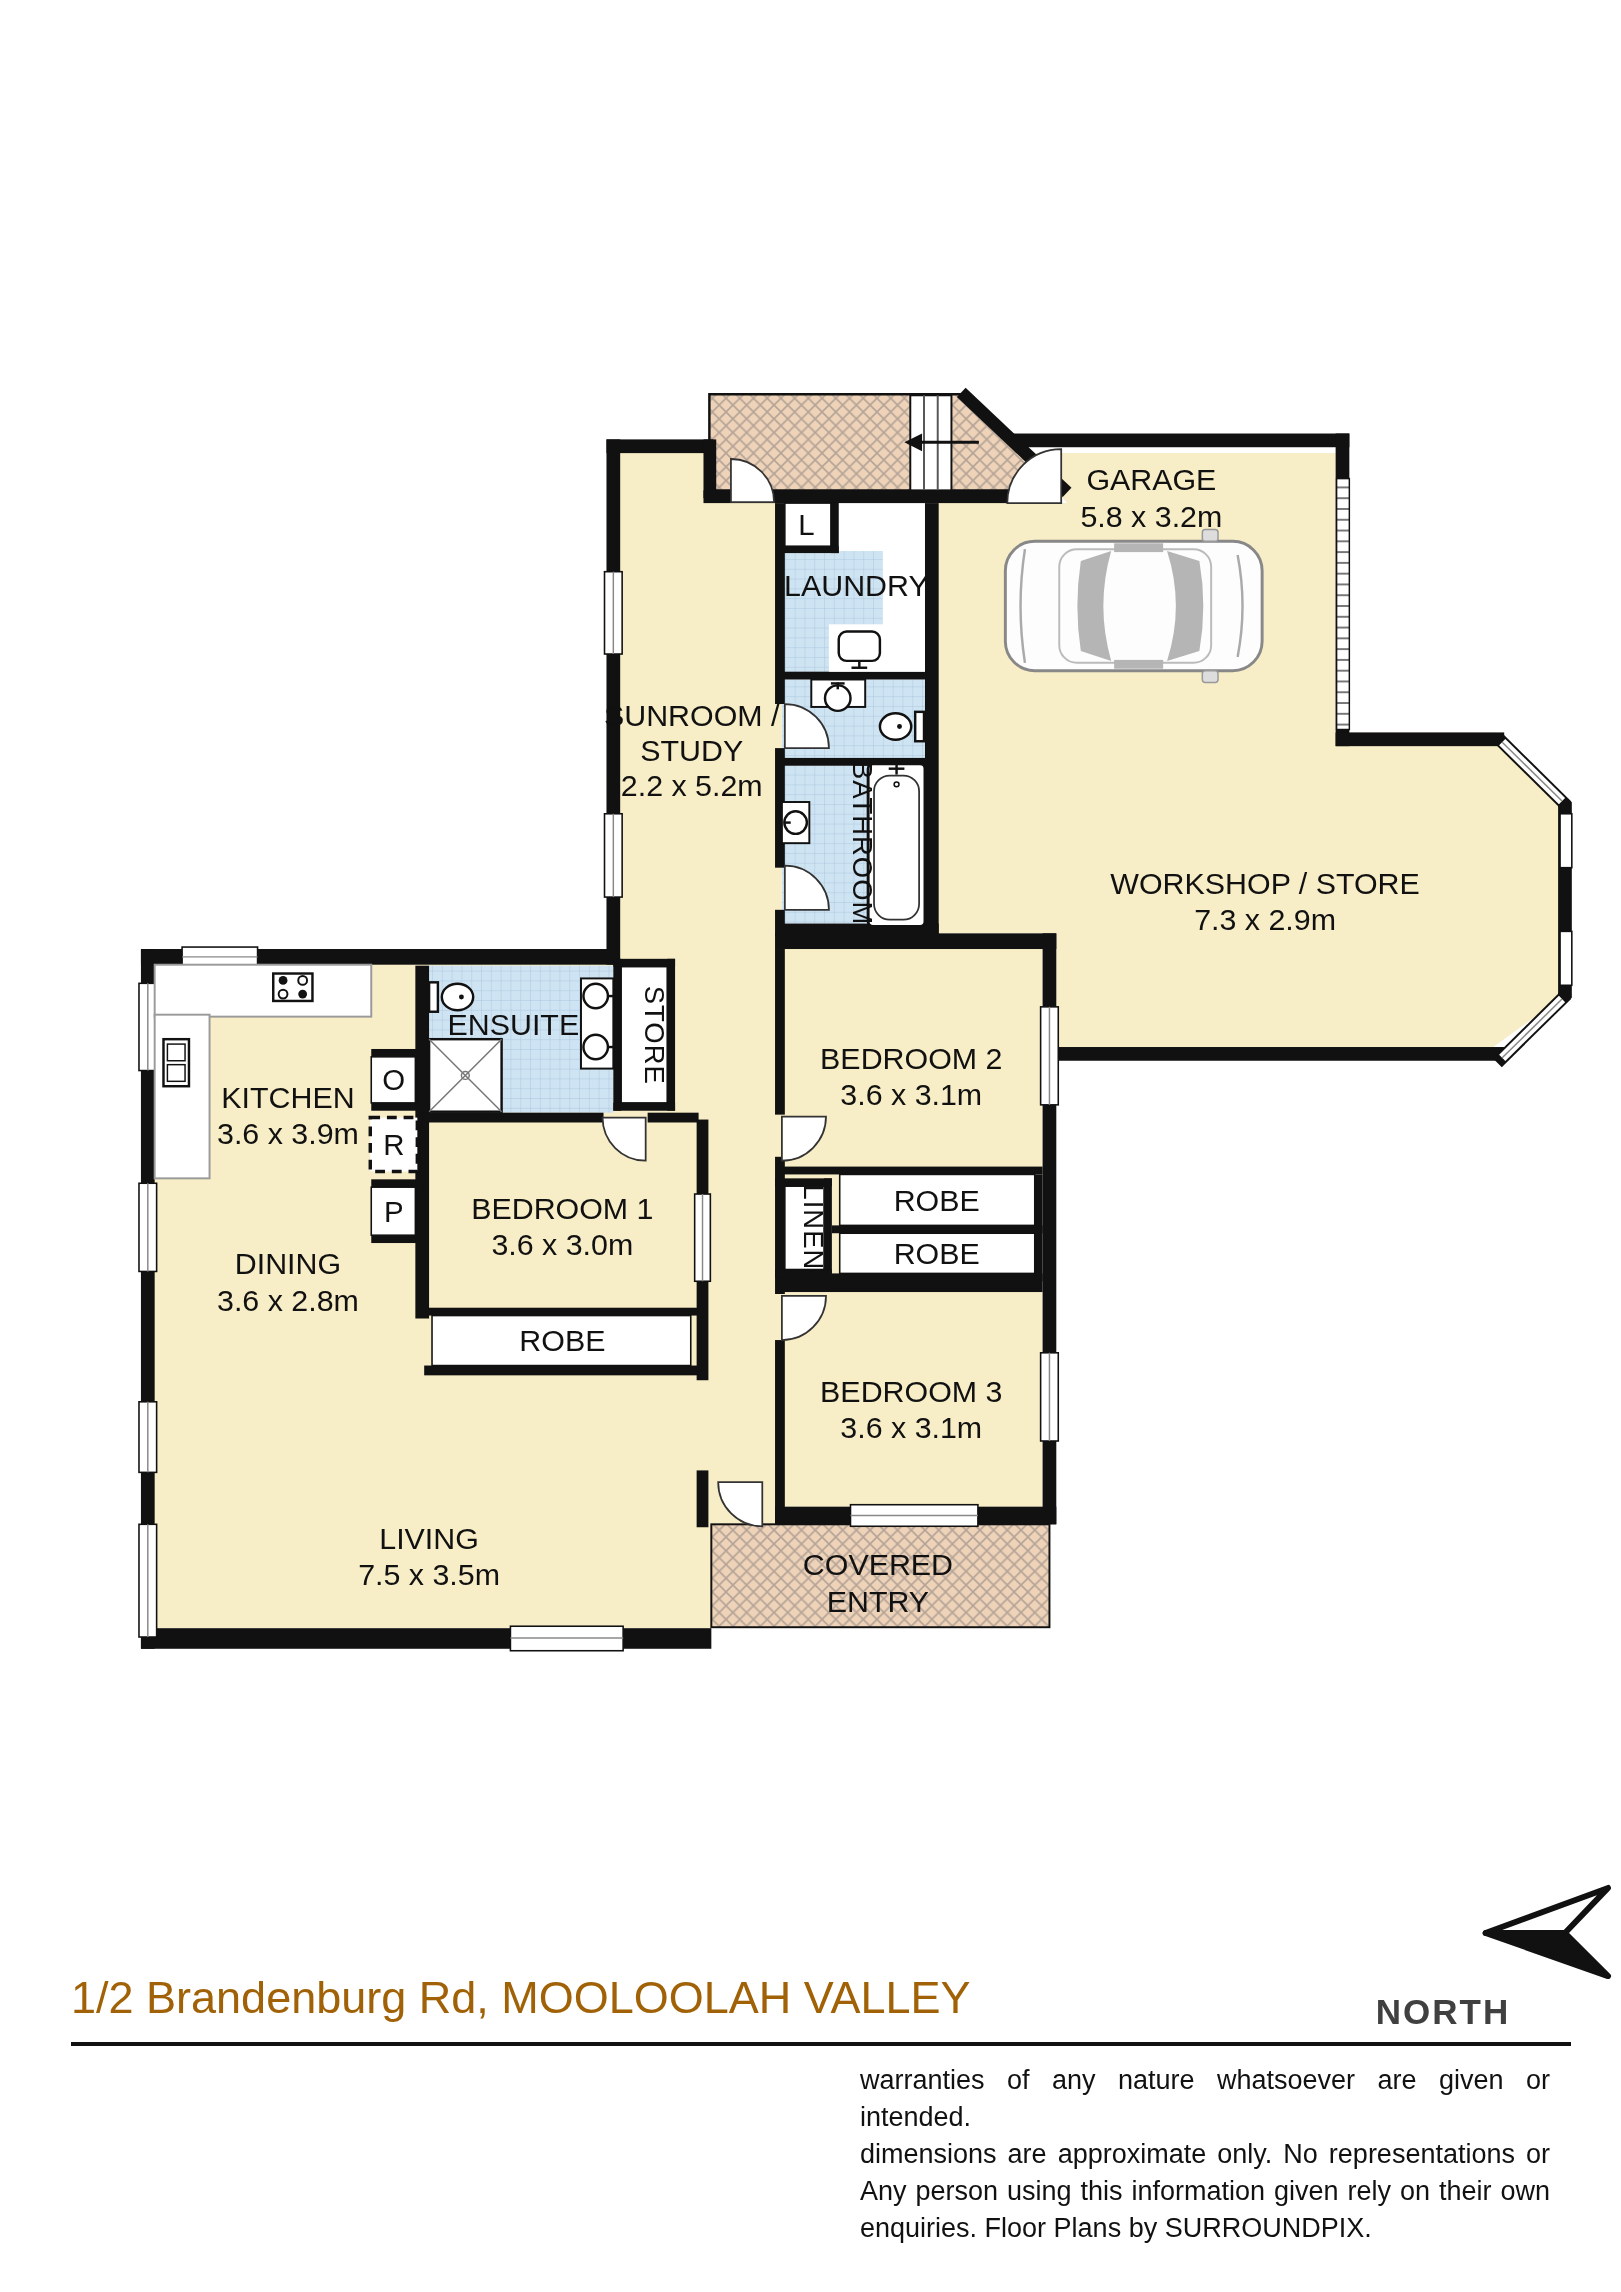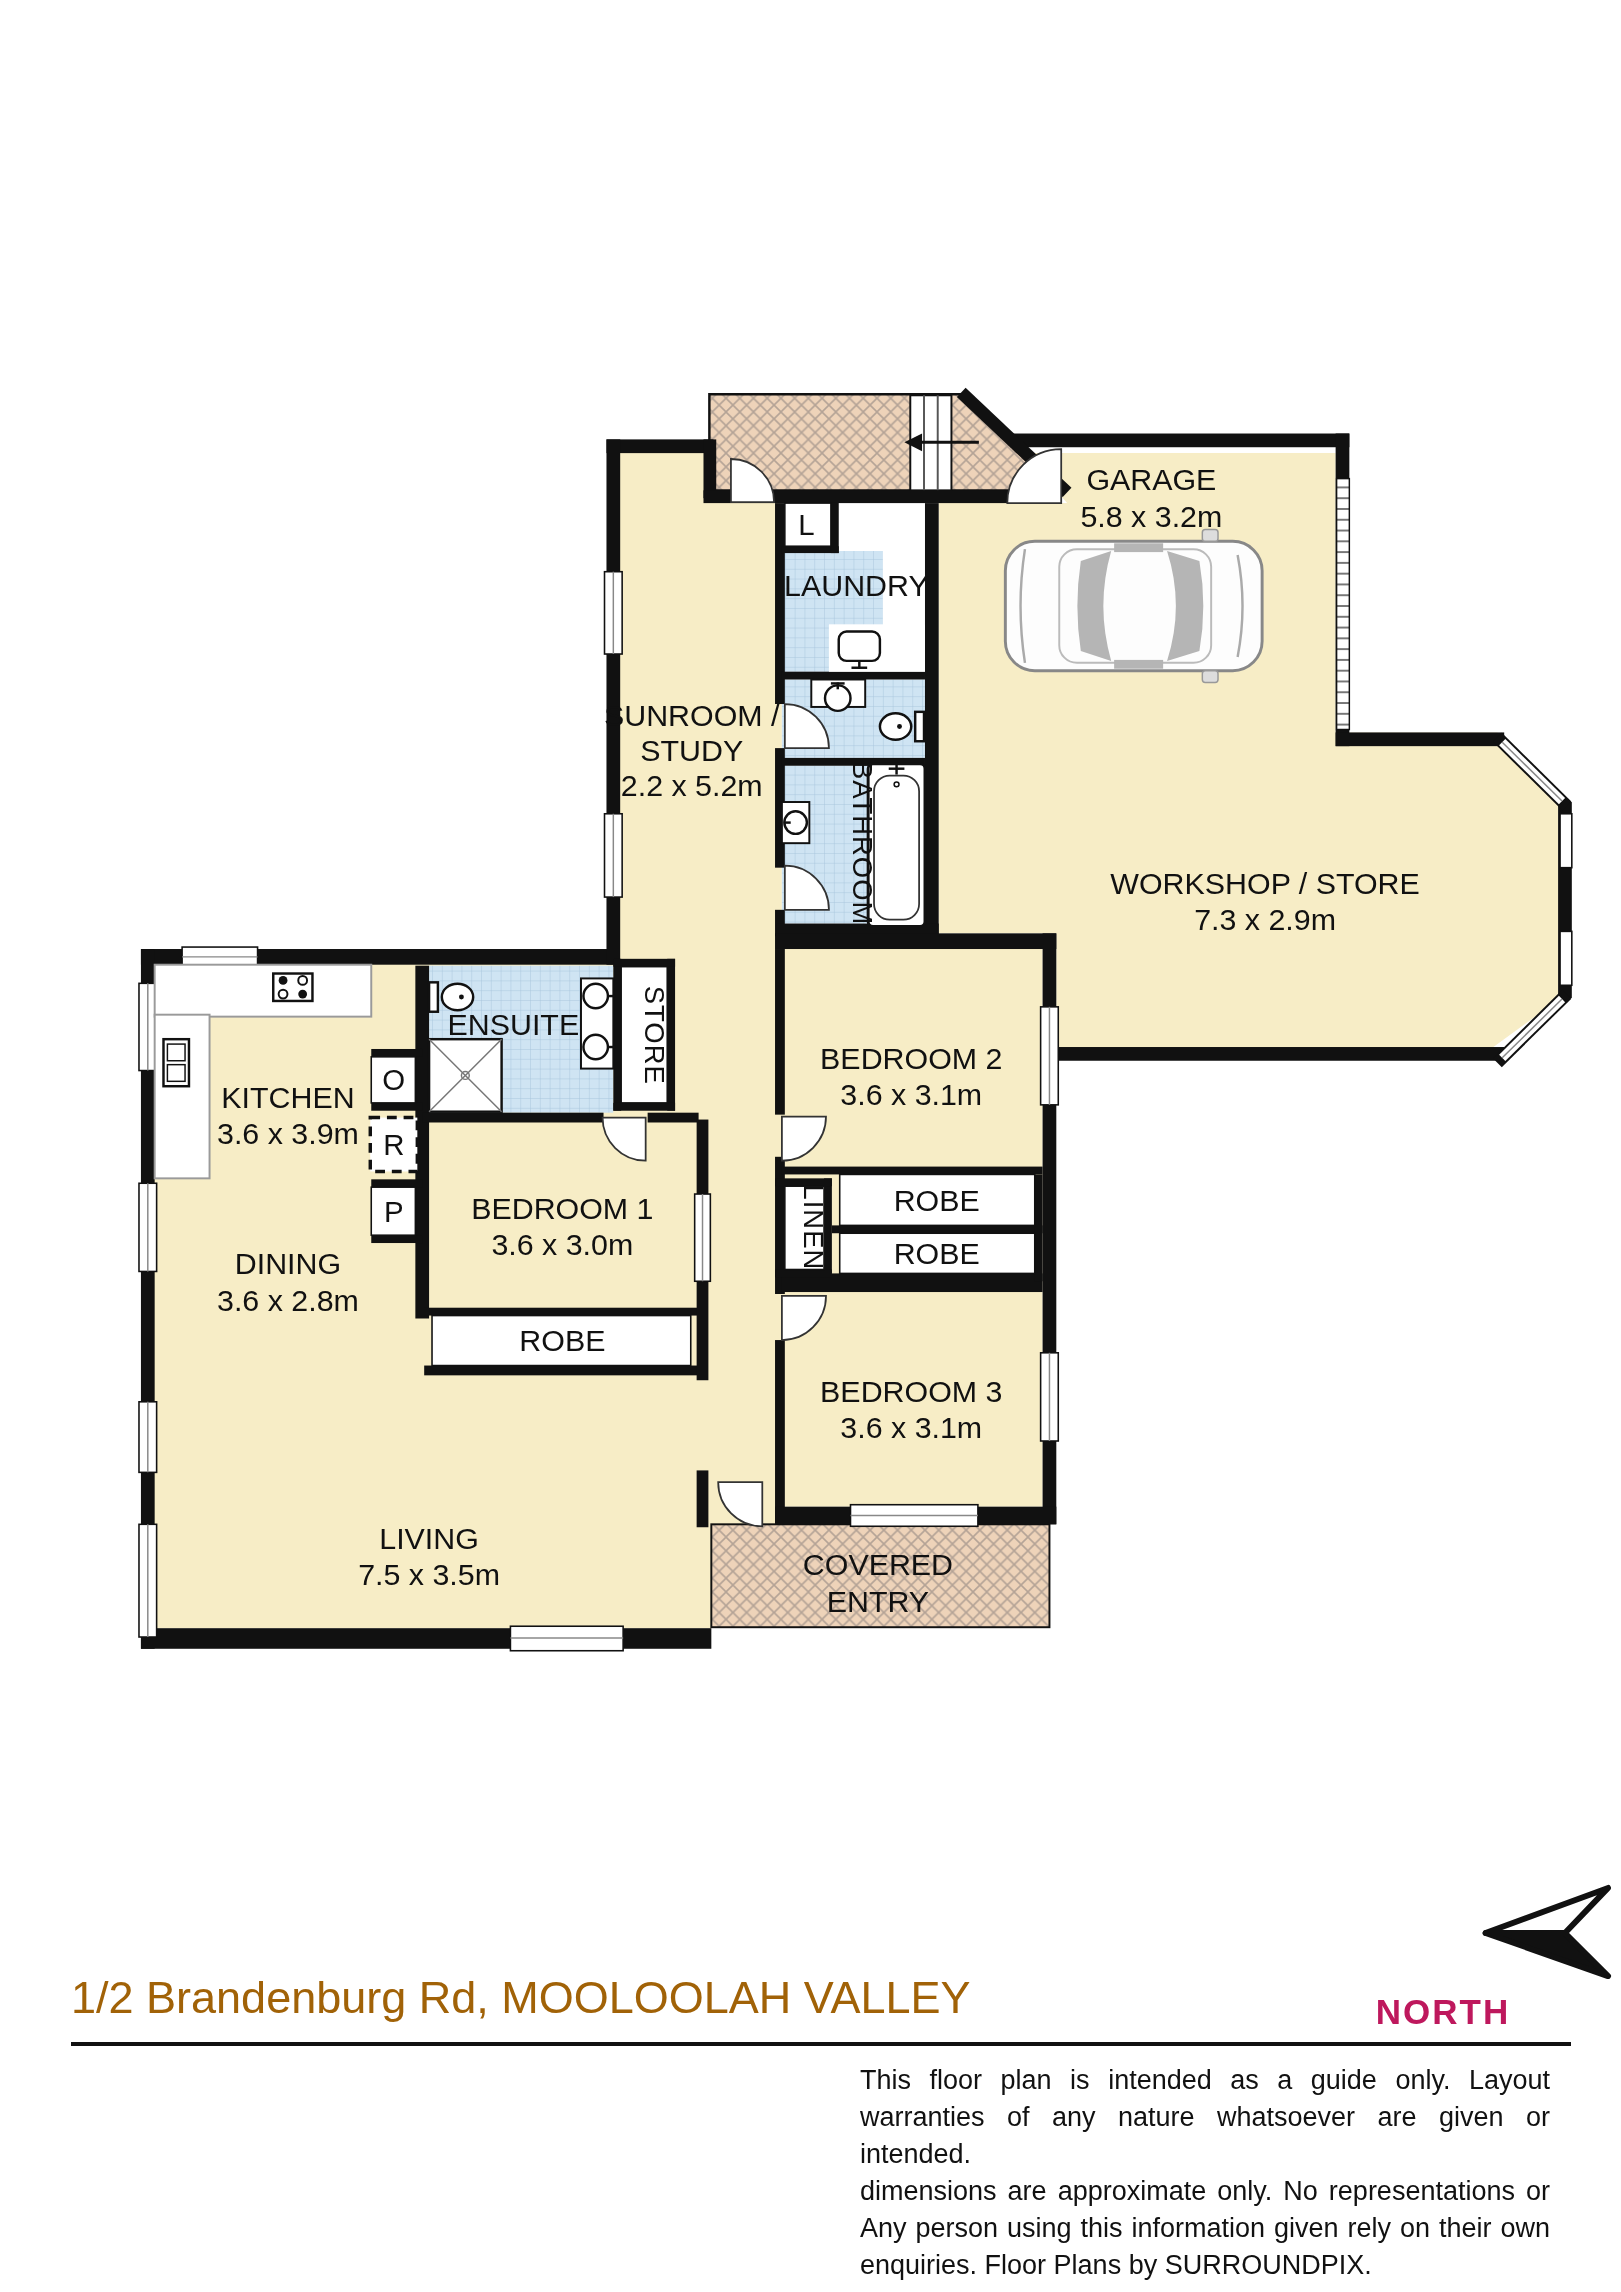--- a/index.html
+++ b/index.html
@@ -3,21 +3,21 @@
 <meta charset="utf-8">
 <style>
   html,body{margin:0;padding:0;background:#ffffff;}
   .page{position:relative;width:1621px;height:2293px;background:#fff;font-family:"Liberation Sans",sans-serif;overflow:hidden;padding-left:40px;}
   svg text{font-family:"Liberation Sans",sans-serif;fill:#111;}
   .room-label{font-size:31px;}
   .closet-letter{font-size:30px;}
   .vert-label{font-size:28px;letter-spacing:1px;}
   .footer-title{position:absolute;left:71px;top:1972px;font-size:45px;color:#a16207;white-space:nowrap;}
   .footer-rule{position:absolute;left:71px;top:2042px;width:1500px;height:3.9px;background:#111;}
-  .north-label{position:absolute;left:1357px;top:1992px;width:172px;text-align:center;font-size:35px;font-weight:bold;letter-spacing:2px;color:#be185d;}
+  .north-label{position:absolute;left:1357px;top:1992px;width:172px;text-align:center;font-size:35px;font-weight:bold;letter-spacing:2px;color:#404040;}
   .disclaimer{position:absolute;left:860px;top:2062px;width:690px;font-size:27px;line-height:37px;color:#111;}
   .disclaimer .dline{text-align:justify;text-align-last:justify;}
   .disclaimer .dline:last-child{text-align-last:left;}
 </style>
 </head>
 <body>
 
 <div class="page">
 
 <svg width="1621" height="2293" viewBox="0 0 1654 2339">
@@ -328,20 +328,19 @@
     <polygon points="1475,1972 1600,1926 1556,1972" fill="#ffffff" stroke="#111" stroke-width="6" stroke-linejoin="round"></polygon>
     <polygon points="1475,1972 1556,1972 1600,2016" fill="#111111" stroke="#111" stroke-width="6" stroke-linejoin="round"></polygon>
   </g>
 </svg>
 
   
   <div class="footer-title">1/2 Brandenburg Rd, MOOLOOLAH VALLEY</div>
   <div class="footer-rule"></div>
   <div class="north-label">NORTH</div>
   <div class="disclaimer">
-    <div class="dline">This floor plan is intended as a guide only. Layout</div>
     <div class="dline">warranties of any nature whatsoever are given or intended.</div>
     <div class="dline">dimensions are approximate only. No representations or</div>
     <div class="dline">Any person using this information given rely on their own</div>
     <div class="dline">enquiries. Floor Plans by  SURROUNDPIX.</div>
   </div>
 </div>
 
 
 </body></html>

